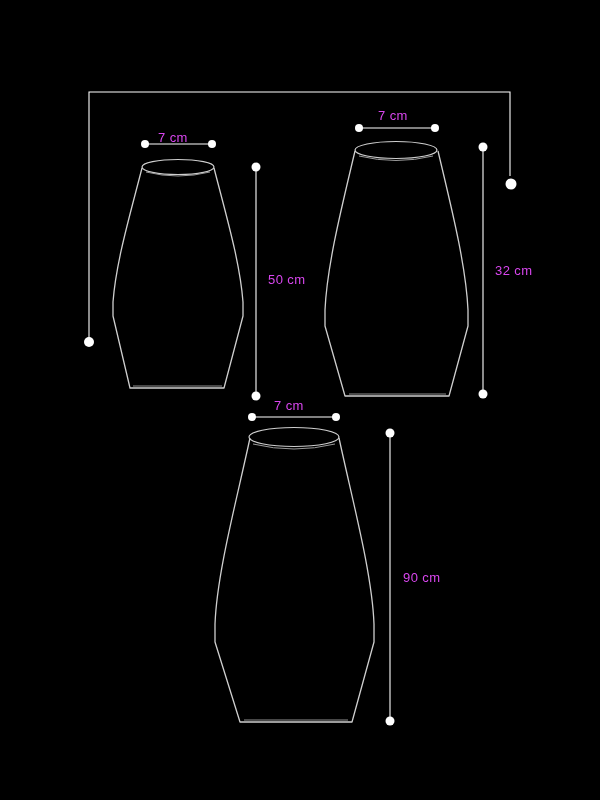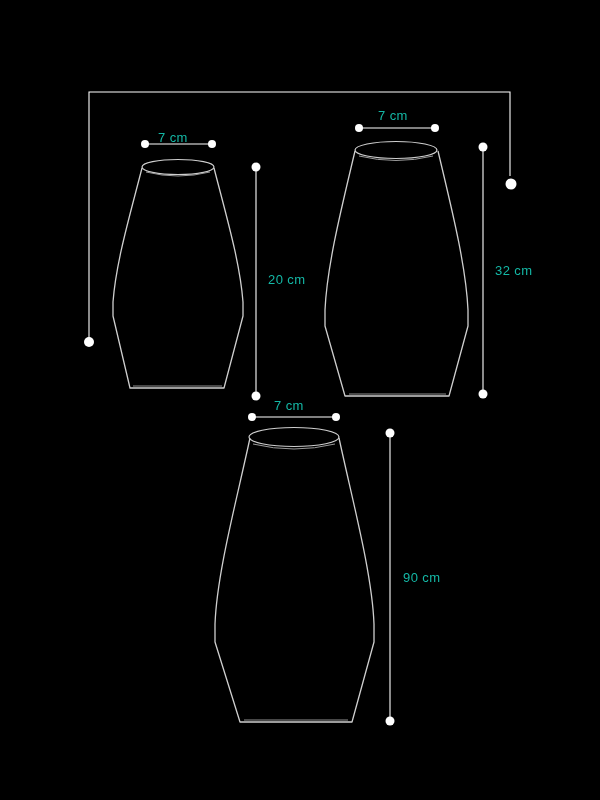--- a/index.html
+++ b/index.html
@@ -19,21 +19,21 @@
     height: 800px;
     background: #000000;
   }
   #stage svg {
     position: absolute;
     left: 0;
     top: 0;
   }
   .dim-label {
     position: absolute;
-    color: #14b8a6;
+    color: #d946ef;
     font-size: 13px;
     font-family: "Liberation Sans", sans-serif;
     letter-spacing: 0.4px;
     white-space: nowrap;
   }
 </style>
 </head>
 <body>
 
 <div id="stage">
@@ -127,21 +127,21 @@
     <g>
       <line x1="390" y1="434" x2="390" y2="720" stroke="#ffffff" stroke-width="1.1"></line>
       <circle cx="390" cy="433" r="4.5" fill="#ffffff"></circle>
       <circle cx="390" cy="721" r="4.5" fill="#ffffff"></circle>
     </g>
 
   </svg>
 
   <div class="dim-label" style="left:158px; top:130px;">7 cm</div>
 
-  <div class="dim-label" style="left:268px; top:272px;">20 cm</div>
+  <div class="dim-label" style="left:268px; top:272px;">50 cm</div>
 
   <div class="dim-label" style="left:378px; top:108px;">7 cm</div>
 
   <div class="dim-label" style="left:495px; top:263px;">32 cm</div>
 
   <div class="dim-label" style="left:274px; top:398px;">7 cm</div>
 
   <div class="dim-label" style="left:403px; top:570px;">90 cm</div>
 
 </div>

